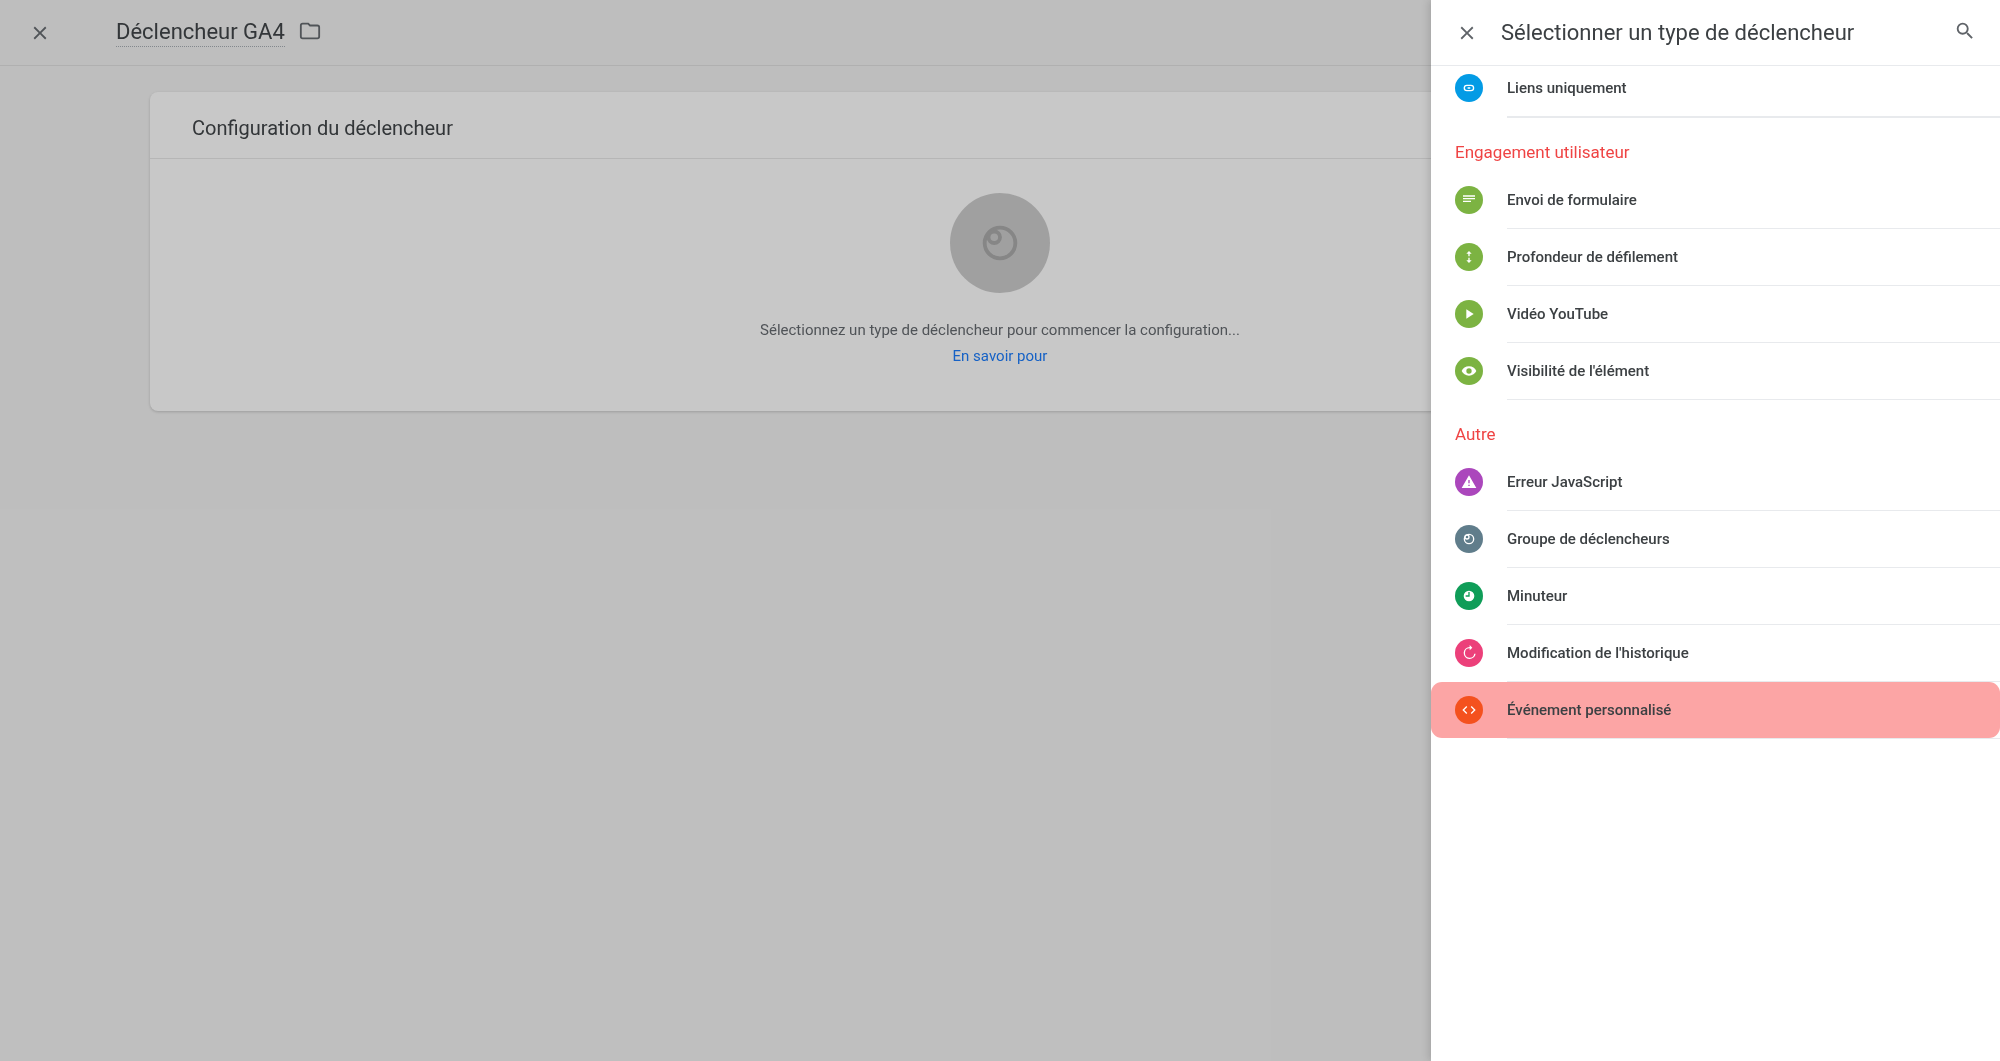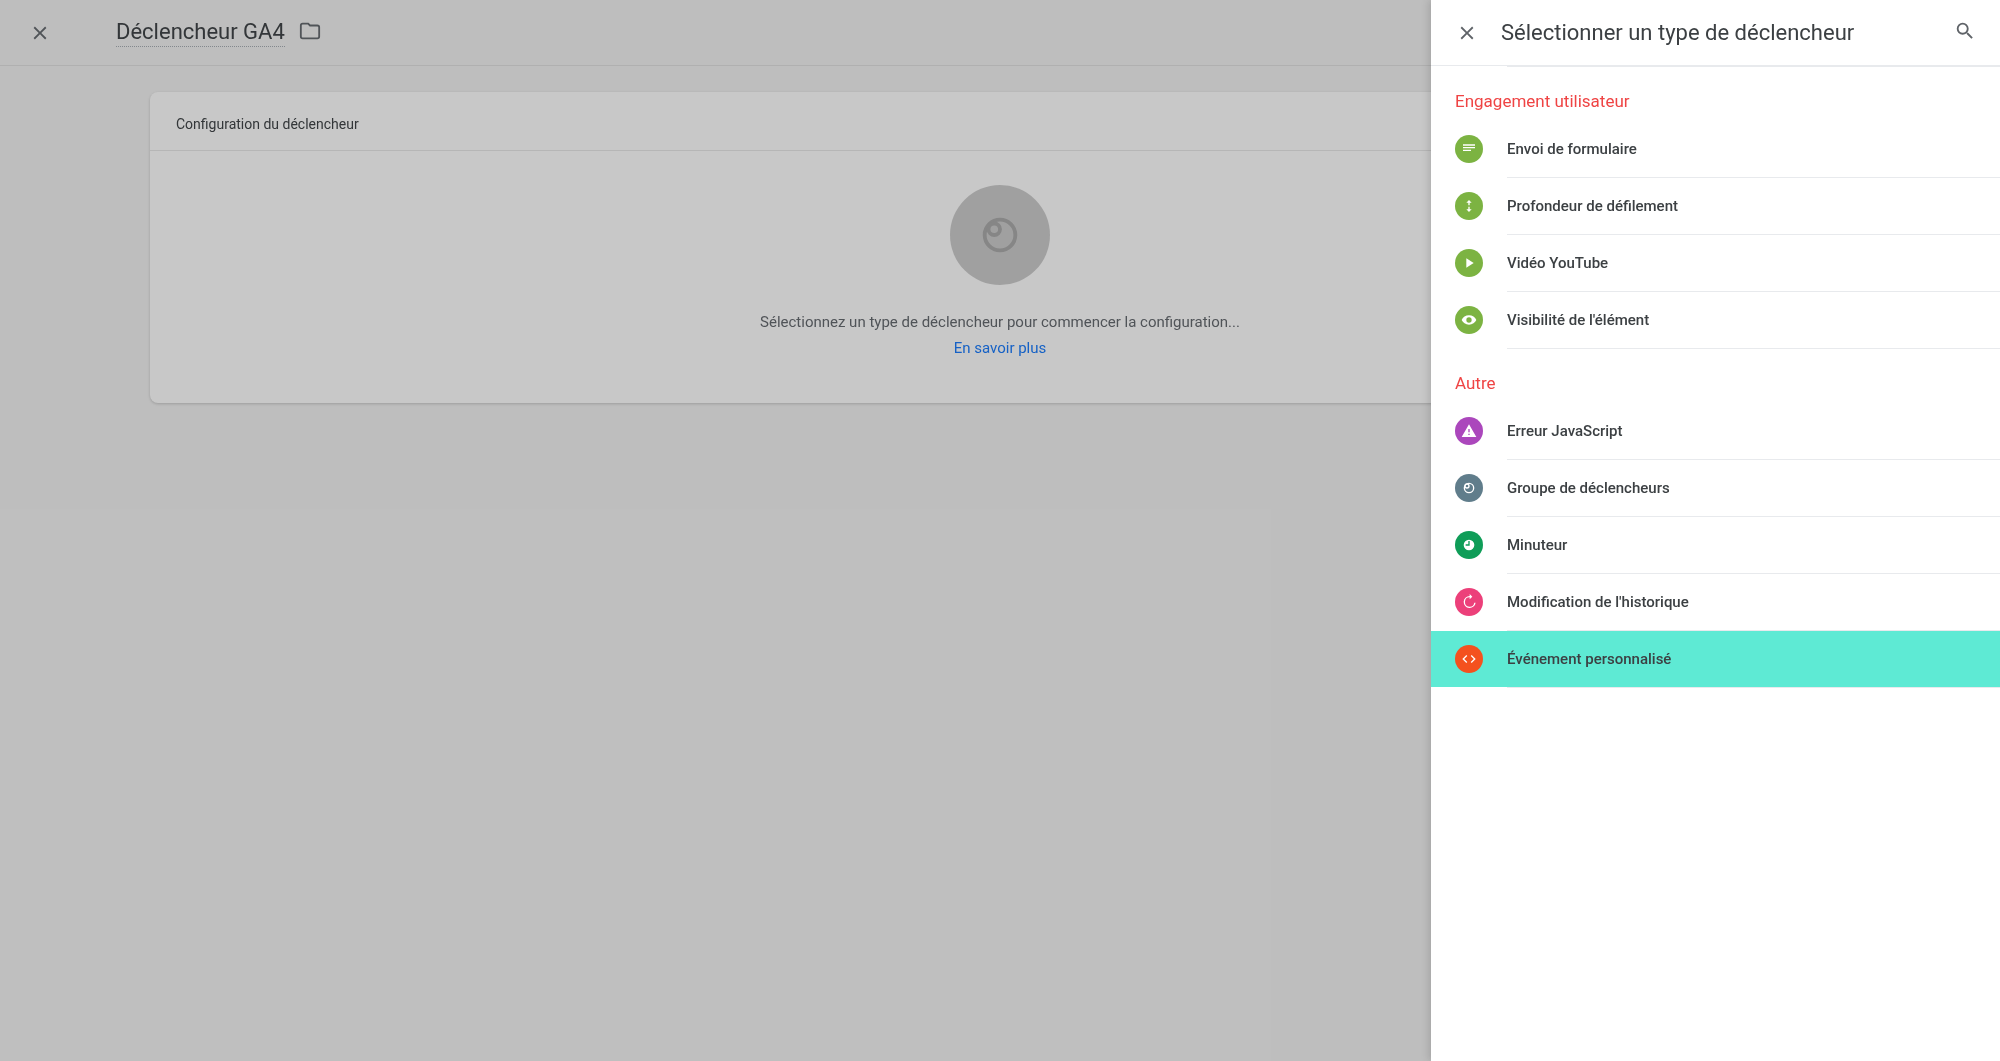--- a/index.html
+++ b/index.html
@@ -31,23 +31,23 @@
     .back-header .folder-icon { color:#5f6368; }
 
     .card {
       position:absolute;
       left:150px; right:150px; top:92px;
       background:#ececec;
       border-radius:8px;
       box-shadow:0 1px 3px rgba(0,0,0,.18);
     }
     .card-head {
-      padding:24px 26px 18px;
+      padding:24px 42px 18px;
       border-bottom:1px solid #d6d6d6;
-      font-size:14px; color:#3c4043;
+      font-size:20px; color:#3c4043;
     }
     .card-body {
       padding:34px 4px 46px;
       text-align:center;
       color:#5f6368;
     }
     .placeholder-circle {
       width:100px; height:100px; border-radius:50%;
       background:#bdbdbd;
       margin:0 auto 28px;
@@ -86,21 +86,21 @@
     }
     .cat-title {
       font-size:17px; color:#ef4444;
       padding:24px 24px 10px;
     }
     .titem {
       display:flex; align-items:center;
       padding:14px 24px;
       cursor:pointer;
     }
-    .titem.selected { background:#5eead4; }
+    .titem.selected { background:#fca5a5;border-radius:11px; }
     .titem .icn {
       width:28px; height:28px; border-radius:50%;
       display:flex; align-items:center; justify-content:center;
       flex-shrink:0; margin-right:24px;
     }
     .titem .icn svg { width:16px; height:16px; }
     .titem .lbl { font-size:15px; color:#3c4043; font-weight:500; }
     .divider { height:1px; background:#e8eaed; margin-left:76px; }
 
     
@@ -136,21 +136,21 @@
   <div class="card">
     <div class="card-head">Configuration du déclencheur</div>
     <div class="card-body">
       <div class="placeholder-circle">
         <svg viewBox="0 0 24 24" width="46" height="46">
             <circle cx="12" cy="12" r="8" fill="none" stroke="#9e9e9e" stroke-width="2"></circle>
             <circle cx="9" cy="9" r="3" fill="none" stroke="#9e9e9e" stroke-width="2"></circle>
           </svg>
       </div>
       <div class="help">Sélectionnez un type de déclencheur pour commencer la configuration...</div>
-      <a href="#">En savoir plus</a>
+      <a href="#">En savoir pour</a>
     </div>
   </div>
 </div>
 
 <div class="overlay">
   <div class="scrim"></div>
   <div class="panel">
     <div class="panel-head">
       <div class="close-btn">
         <svg viewBox="0 0 24 24" width="22" height="22">
@@ -159,20 +159,31 @@
       </div>
       <div class="ptitle">Sélectionner un type de déclencheur</div>
       <div class="search-btn">
         <svg viewBox="0 0 24 24" width="22" height="22">
             <path fill="currentColor" d="M15.5 14h-.79l-.28-.27A6.471 6.471 0 0 0 16 9.5 6.5 6.5 0 1 0 9.5 16a6.471 6.471 0 0 0 4.23-1.57l.27.28v.79L19 20.49 20.49 19 15.5 14zm-6 0C7.01 14 5 11.99 5 9.5S7.01 5 9.5 5 14 7.01 14 9.5 11.99 14 9.5 14z"></path>
           </svg>
       </div>
     </div>
 
     <div class="panel-body" id="panel-body">
+        <div class="partial">
+          <div class="titem">
+            <span class="icn c-blue">
+              <svg viewBox="0 0 24 24">
+                <path fill="#fff" d="M3.9 12a5 5 0 0 1 5-5h3v2h-3a3 3 0 0 0 0 6h3v2h-3a5 5 0 0 1-5-5zm6-1h4v2h-4v-2zm5-4h-3v2h3a3 3 0 0 1 0 6h-3v2h3a5 5 0 0 0 0-10z"></path>
+              </svg>
+            </span>
+            <span class="lbl">Liens uniquement</span>
+          </div>
+          <div class="divider"></div>
+        </div>
         <div class="divider"></div>
         <div class="cat-title">Engagement utilisateur</div>
         <div class="titem">
           <span class="icn c-green">
             <svg viewBox="0 0 24 24">
               <path fill="#fff" d="M3 5h18v2H3V5zm0 4h18v2H3V9zm0 4h12v2H3v-2z"></path>
             </svg>
           </span>
           <span class="lbl">Envoi de formulaire</span>
         </div>

